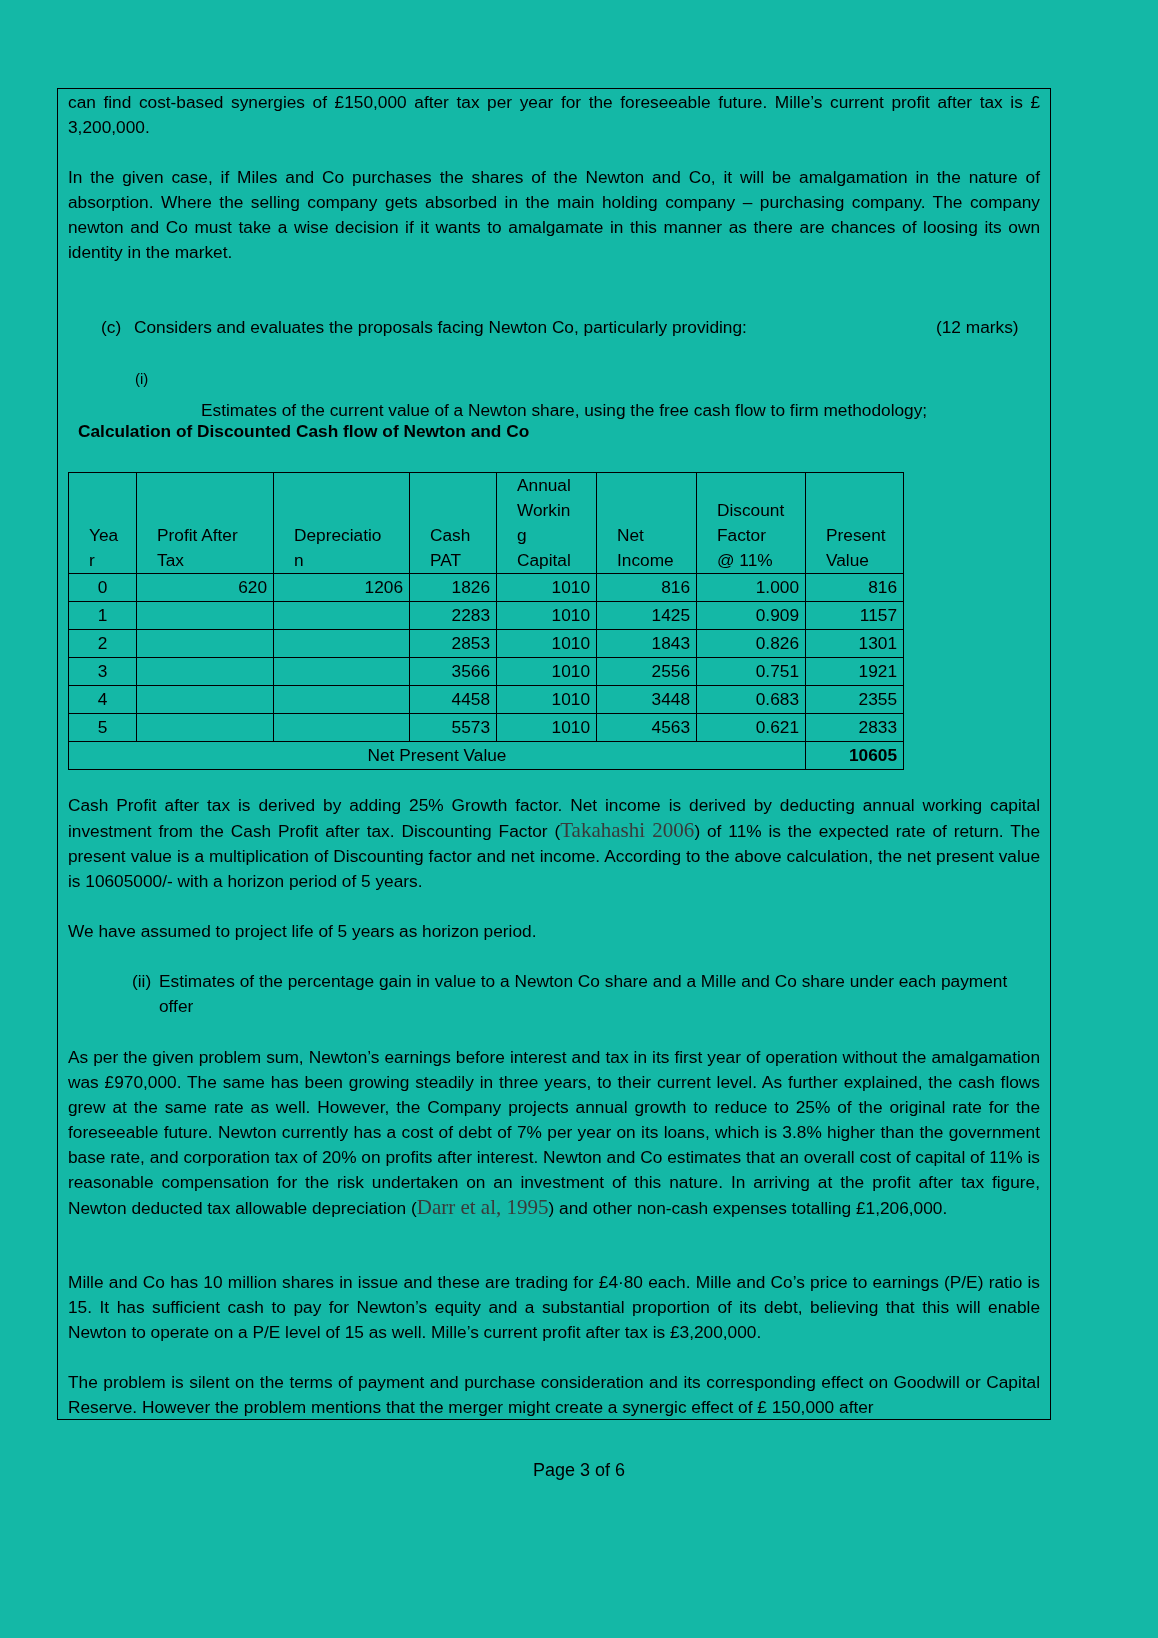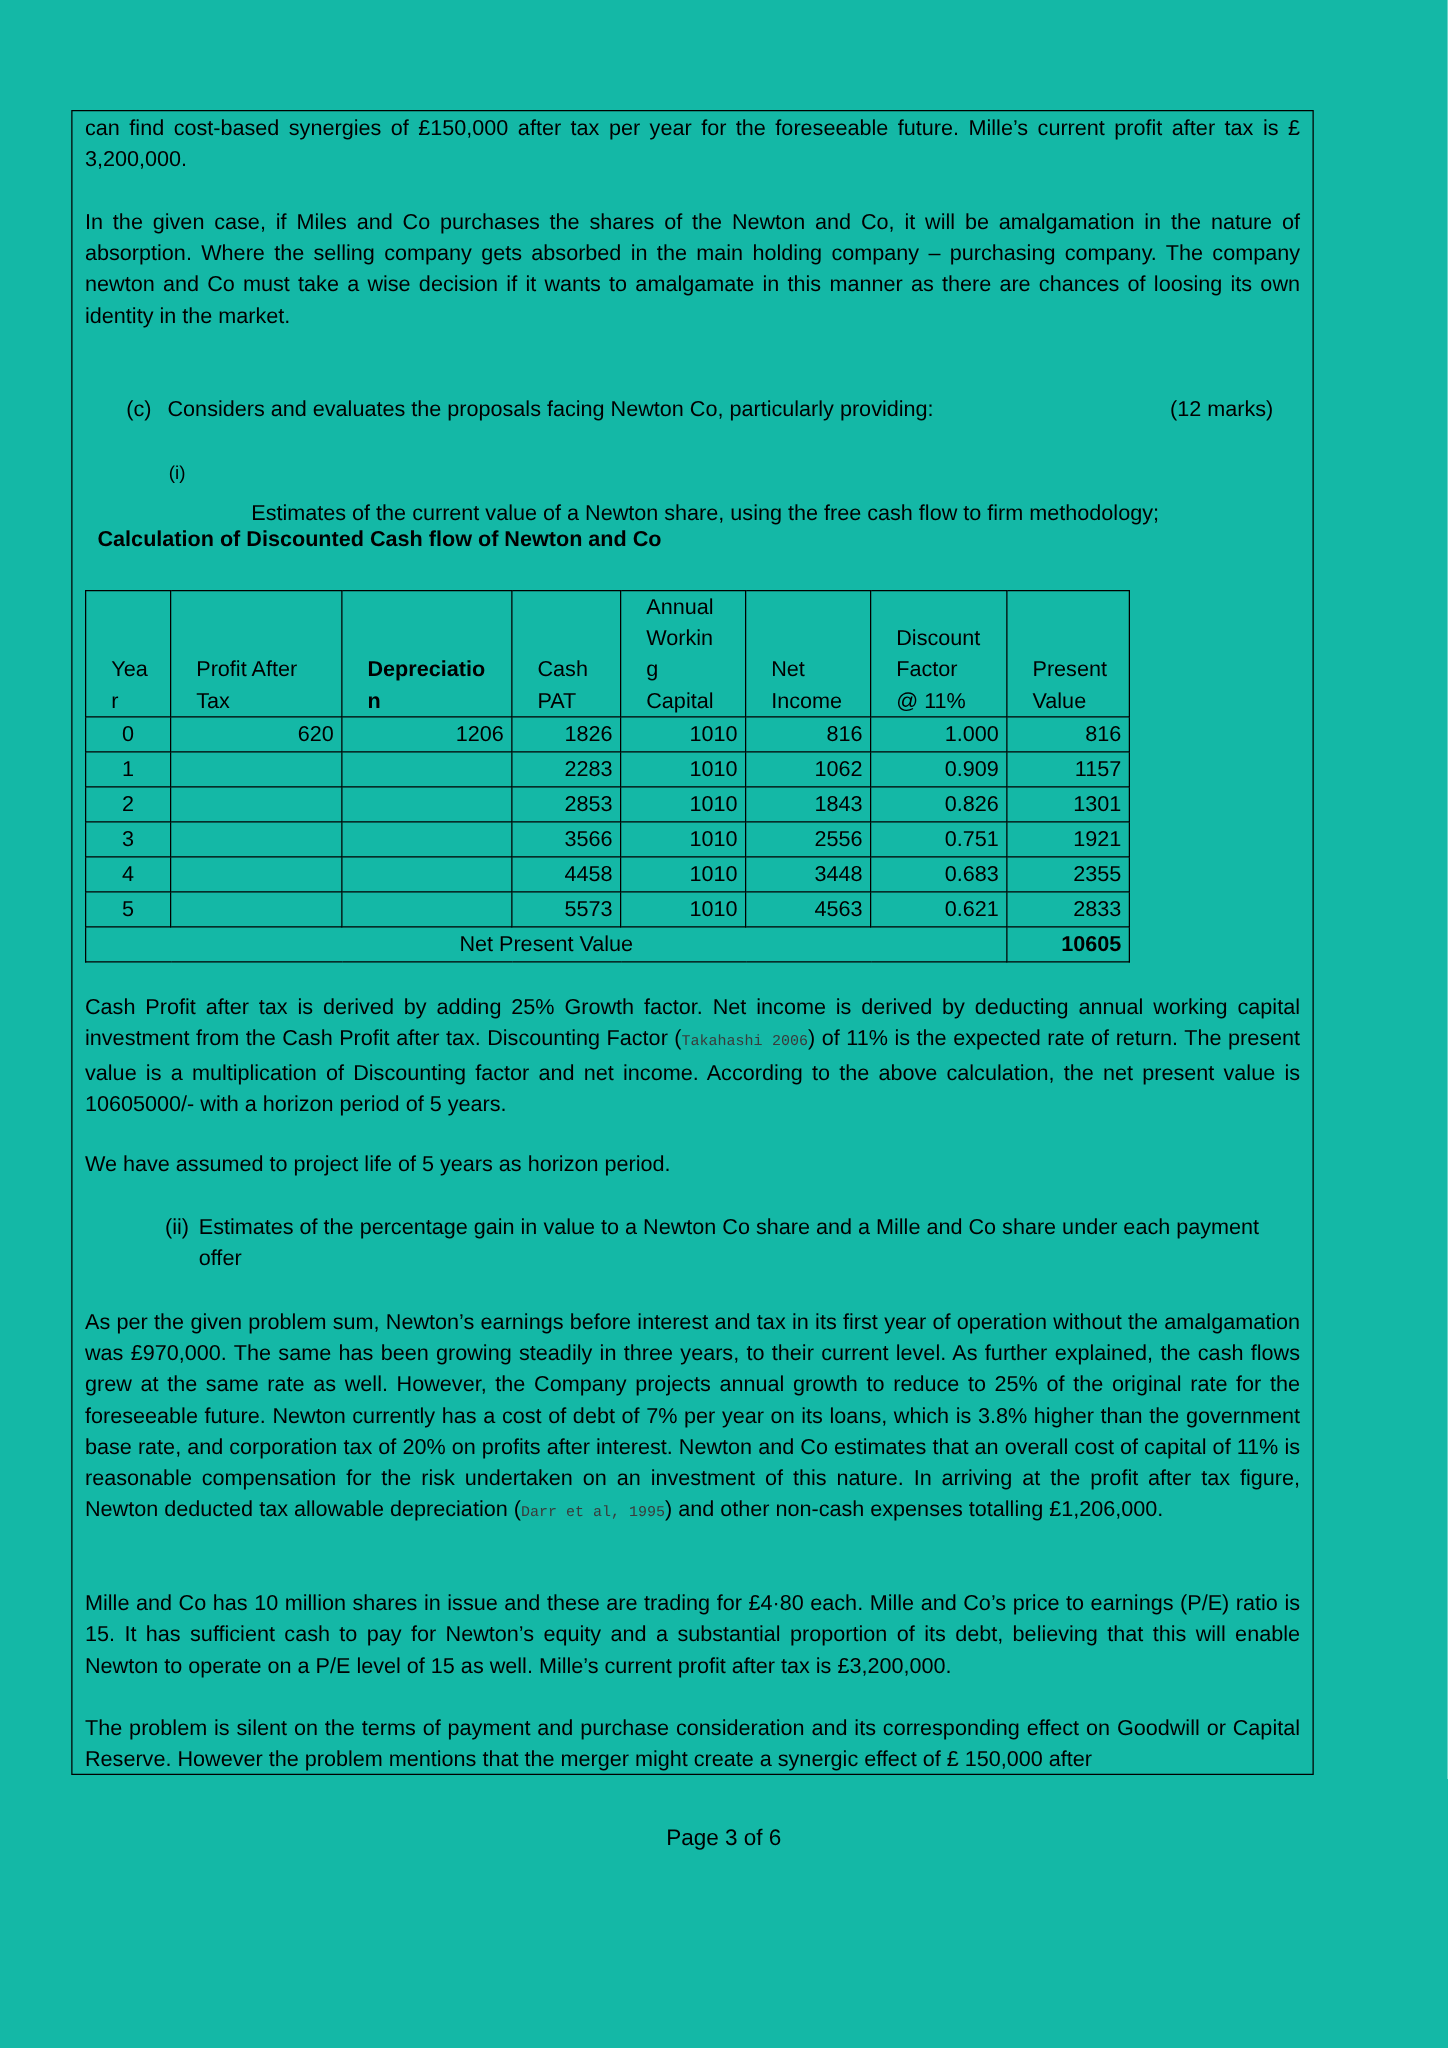--- a/index.html
+++ b/index.html
@@ -3,21 +3,21 @@
 <meta charset="utf-8">
 <style>
   html, body { margin: 0; padding: 0; background: #ffffff; }
   body { width: 1158px; height: 1638px; position: relative; overflow: hidden;
          font-family: "Liberation Sans", "DejaVu Sans", sans-serif; color: #000; }
   .page { position: absolute; left: 0; top: 0; width: 1158px; height: 1638px; background: #14b8a6; }
   .box { position: absolute; left: 57px; top: 88px; width: 994px; height: 1332px;
          border: 1px solid #000; box-sizing: border-box; overflow: hidden; }
   .p { position: absolute; left: 10px; width: 972px; font-size: 17.3px; line-height: 25px;
        text-align: justify; margin: 0; }
-  .cite { color: #3a3a3a; font-family: Liberation Mono, monospace; font-size: 12px; }
+  .cite { color: #3a3a3a; font-family: Liberation Serif, serif; font-size: 21px; }
   .c-item { position: absolute; font-size: 17.3px; line-height: 25px; }
   .bold { font-weight: bold; }
   table.dcf { position: absolute; left: 10px; top: 383px; border-collapse: collapse;
               font-size: 17.3px; line-height: 25px; }
   table.dcf th, table.dcf td { border: 1px solid #000; padding: 0 6px; }
   table.dcf th { font-weight: normal; text-align: left; vertical-align: bottom; padding-left: 20px; }
   table.dcf td { text-align: right; height: 27px; padding-top: 0; padding-bottom: 0; }
   table.dcf td.ctr { text-align: center; }
   .footer { position: absolute; top: 1460px; left: 0; width: 1158px; text-align: center;
             font-size: 18px; }
@@ -49,21 +49,21 @@
       <thead>
         <tr id="hdr-row">
             <th style="width: 41px;">
               <div>Yea</div>
               <div>r</div>
             </th>
             <th style="width: 110px;">
               <div>Profit After</div>
               <div>Tax</div>
             </th>
-            <th style="width: 109px; font-weight: bold;">
+            <th style="width: 109px;">
               <div>Depreciatio</div>
               <div>n</div>
             </th>
             <th style="width: 60px;">
               <div>Cash</div>
               <div>PAT</div>
             </th>
             <th style="width: 73px;">
               <div>Annual</div>
               <div>Workin</div>
@@ -95,21 +95,21 @@
             <td>816</td>
             <td>1.000</td>
             <td>816</td>
           </tr>
           <tr>
             <td class="ctr">1</td>
             <td></td>
             <td></td>
             <td>2283</td>
             <td>1010</td>
-            <td>1062</td>
+            <td>1425</td>
             <td>0.909</td>
             <td>1157</td>
           </tr>
           <tr>
             <td class="ctr">2</td>
             <td></td>
             <td></td>
             <td>2853</td>
             <td>1010</td>
             <td>1843</td>

